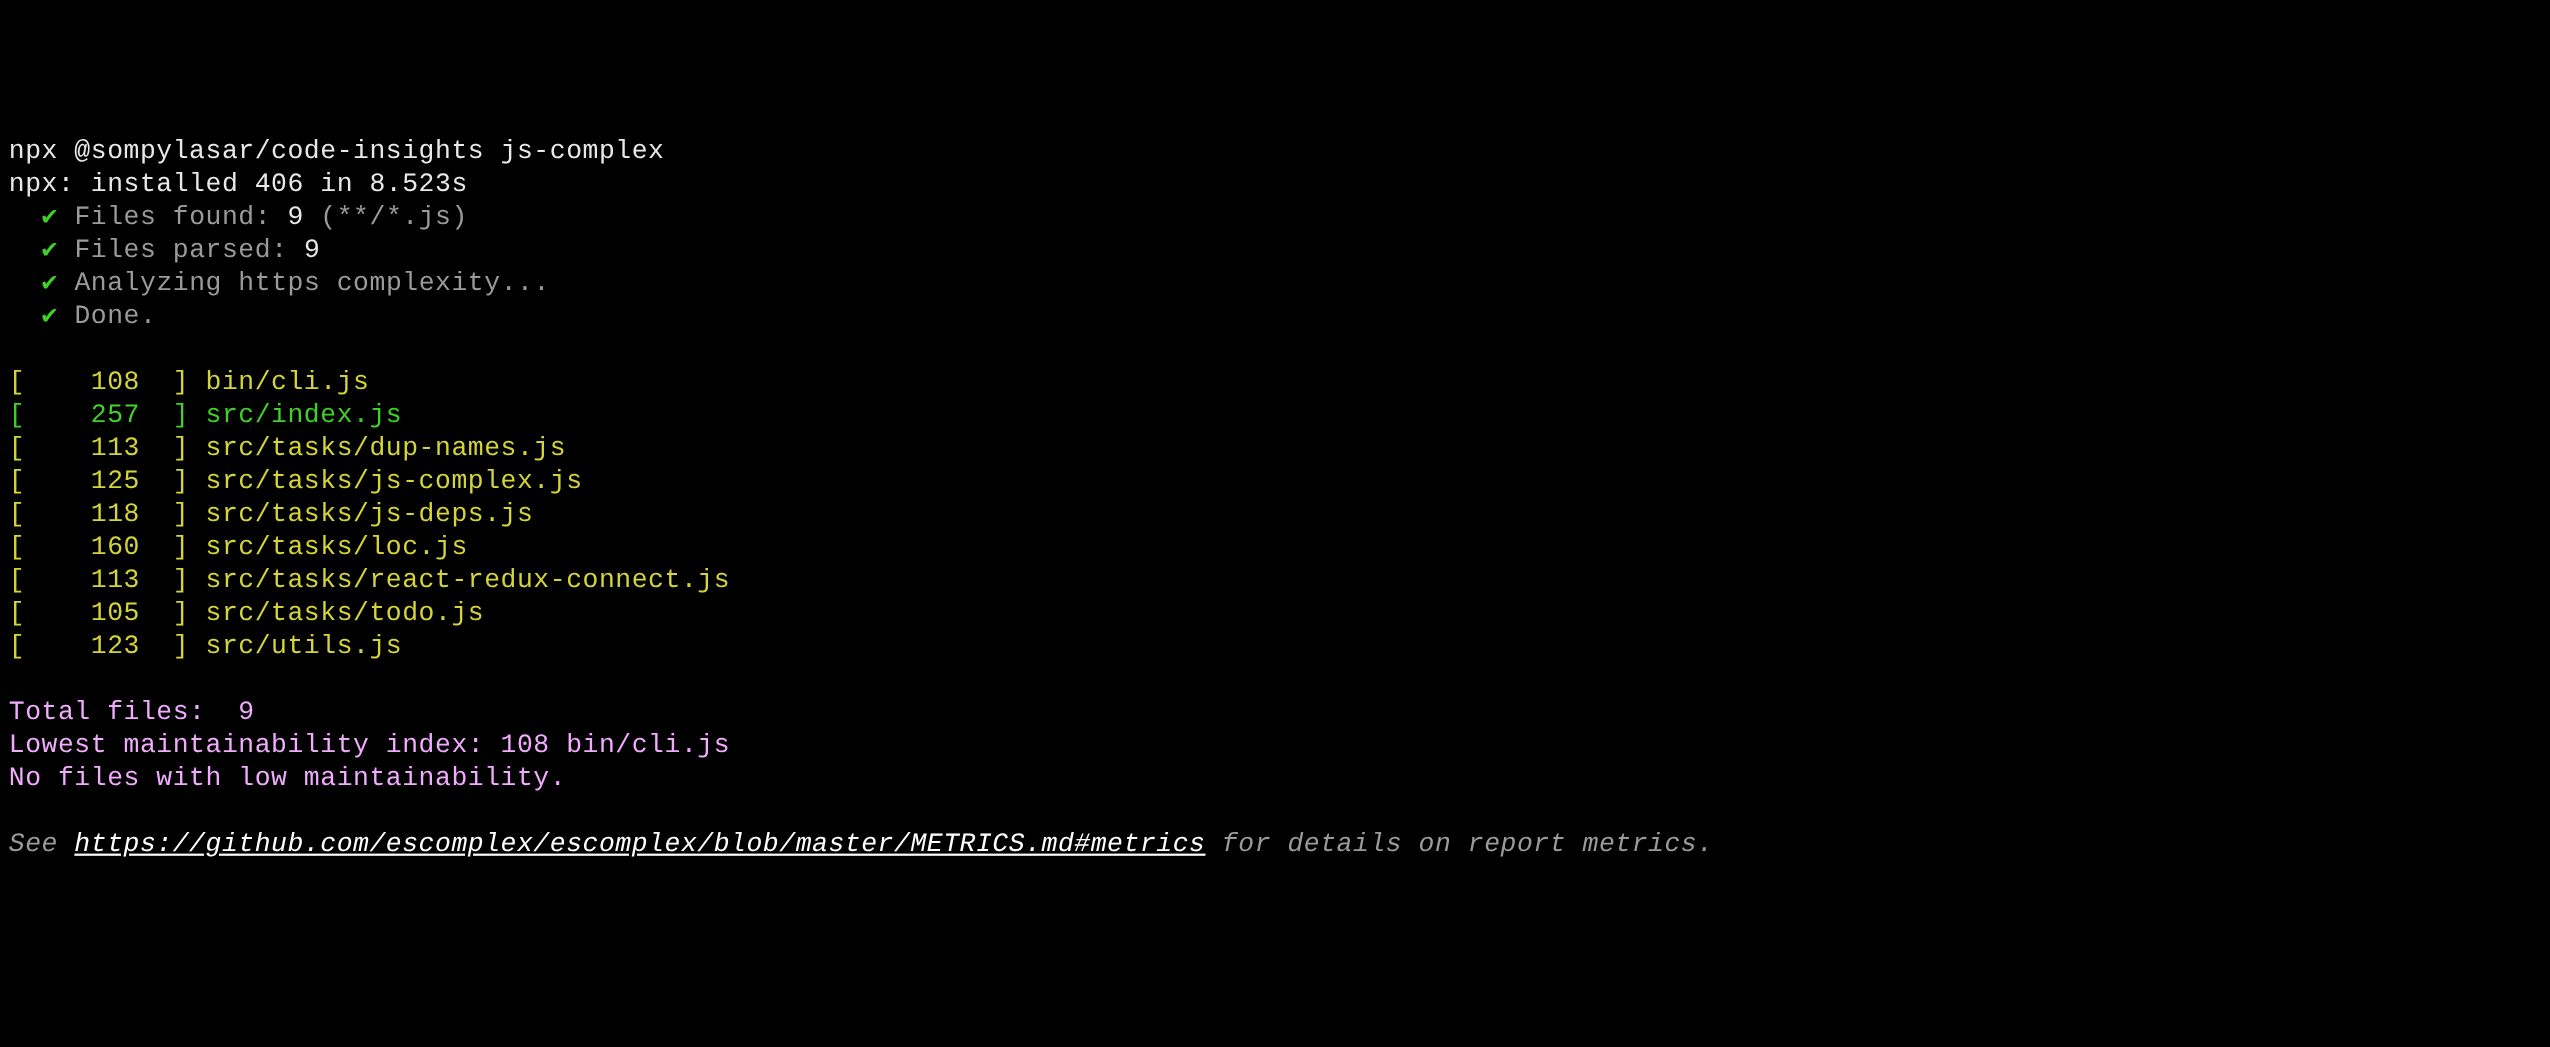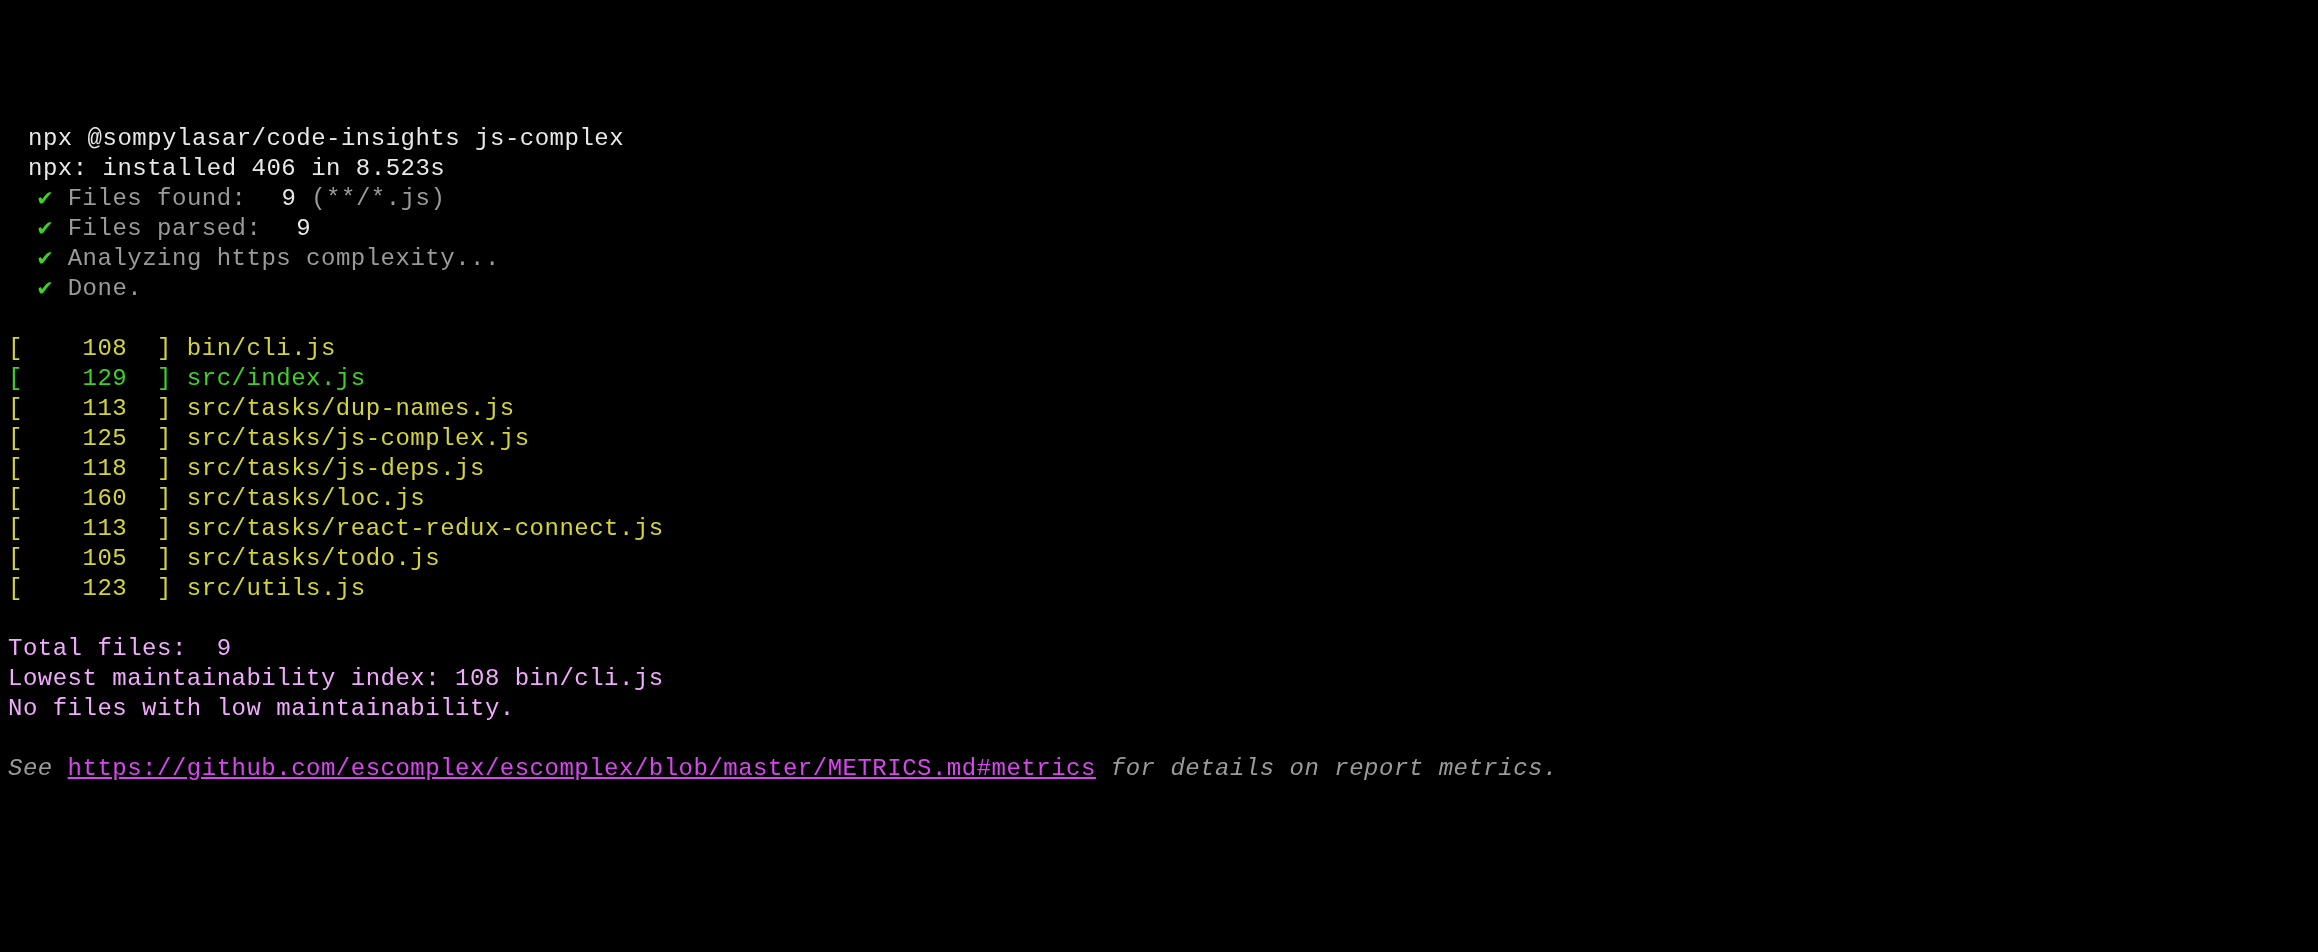--- a/index.html
+++ b/index.html
@@ -10,43 +10,43 @@
     body {
       background: #000000;
       color: #c0c0c0;
       font-family: 'Menlo', 'Monaco', 'Consolas', 'Courier New', monospace;
       font-size: 24px;
       line-height: 1.25;
       padding: 4px 8px;
       white-space: pre;
       letter-spacing: 0.5px;
     }
-    .white { color: #e8e8e8; margin-left: 20px; }
+    .white { color: #e8e8e8; }
     .gray { color: #9a9a9a; }
     .green-check { color: #3fd128; font-weight: bold; }
     .yellow { color: #d4d43a; }
     .green-hl { color: #3fd128; }
-    .link { color: #d946ef; text-decoration: underline; cursor: pointer; }
+    .link { color: #ffffff; text-decoration: underline; font-style: italic; cursor: pointer; }
     .italic { font-style: italic; }
     .summary-gray { color: #f0abfc; }
   </style>
 </head>
 <body>
 
 
 
 <div><span class="white">npx @sompylasar/code-insights js-complex</span>
 <span class="white">npx: installed 406 in 8.523s</span>
   <span class="green-check">✔</span> <span class="gray">Files found: </span><span class="white">9</span><span class="gray"> (**/*.js)</span>
   <span class="green-check">✔</span> <span class="gray">Files parsed: </span><span class="white">9</span>
   <span class="green-check">✔</span> <span class="gray">Analyzing https complexity...</span>
   <span class="green-check">✔</span> <span class="gray">Done.</span>
 
 <span id="rows-container"><span class="yellow">[    108  ] bin/cli.js</span>
-<span class="green-hl">[    129  ] src/index.js</span>
+<span class="green-hl">[    257  ] src/index.js</span>
 <span class="yellow">[    113  ] src/tasks/dup-names.js</span>
 <span class="yellow">[    125  ] src/tasks/js-complex.js</span>
 <span class="yellow">[    118  ] src/tasks/js-deps.js</span>
 <span class="yellow">[    160  ] src/tasks/loc.js</span>
 <span class="yellow">[    113  ] src/tasks/react-redux-connect.js</span>
 <span class="yellow">[    105  ] src/tasks/todo.js</span>
 <span class="yellow">[    123  ] src/utils.js</span>
 </span>
 <span class="summary-gray">Total files:  </span><span class="summary-gray">9</span>
 <span class="summary-gray">Lowest maintainability index: </span><span class="summary-gray">108 bin/cli.js</span>

